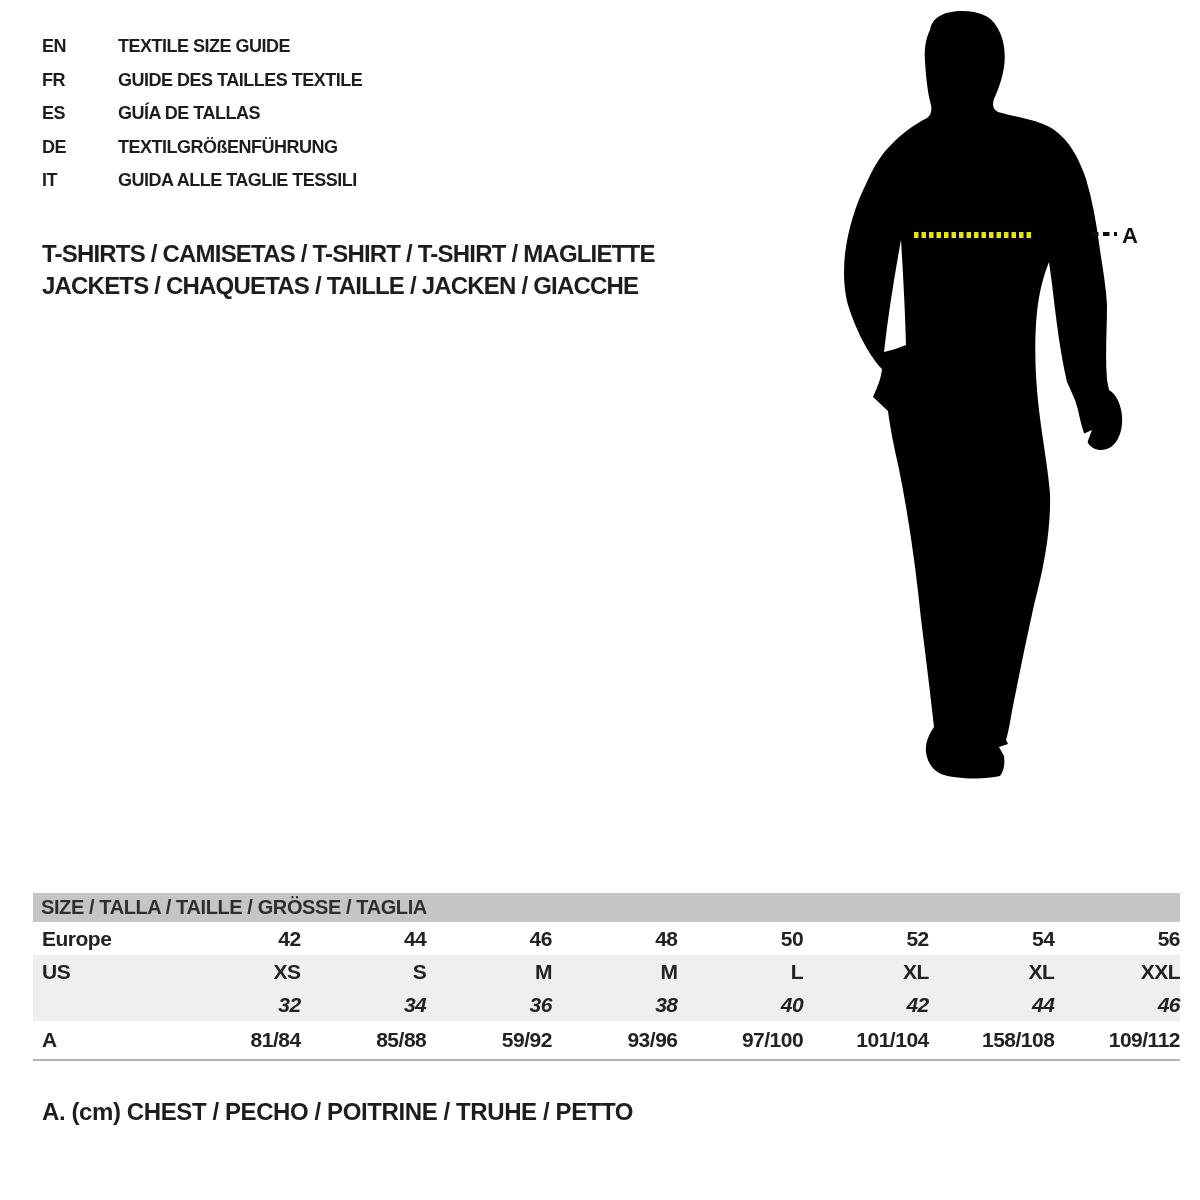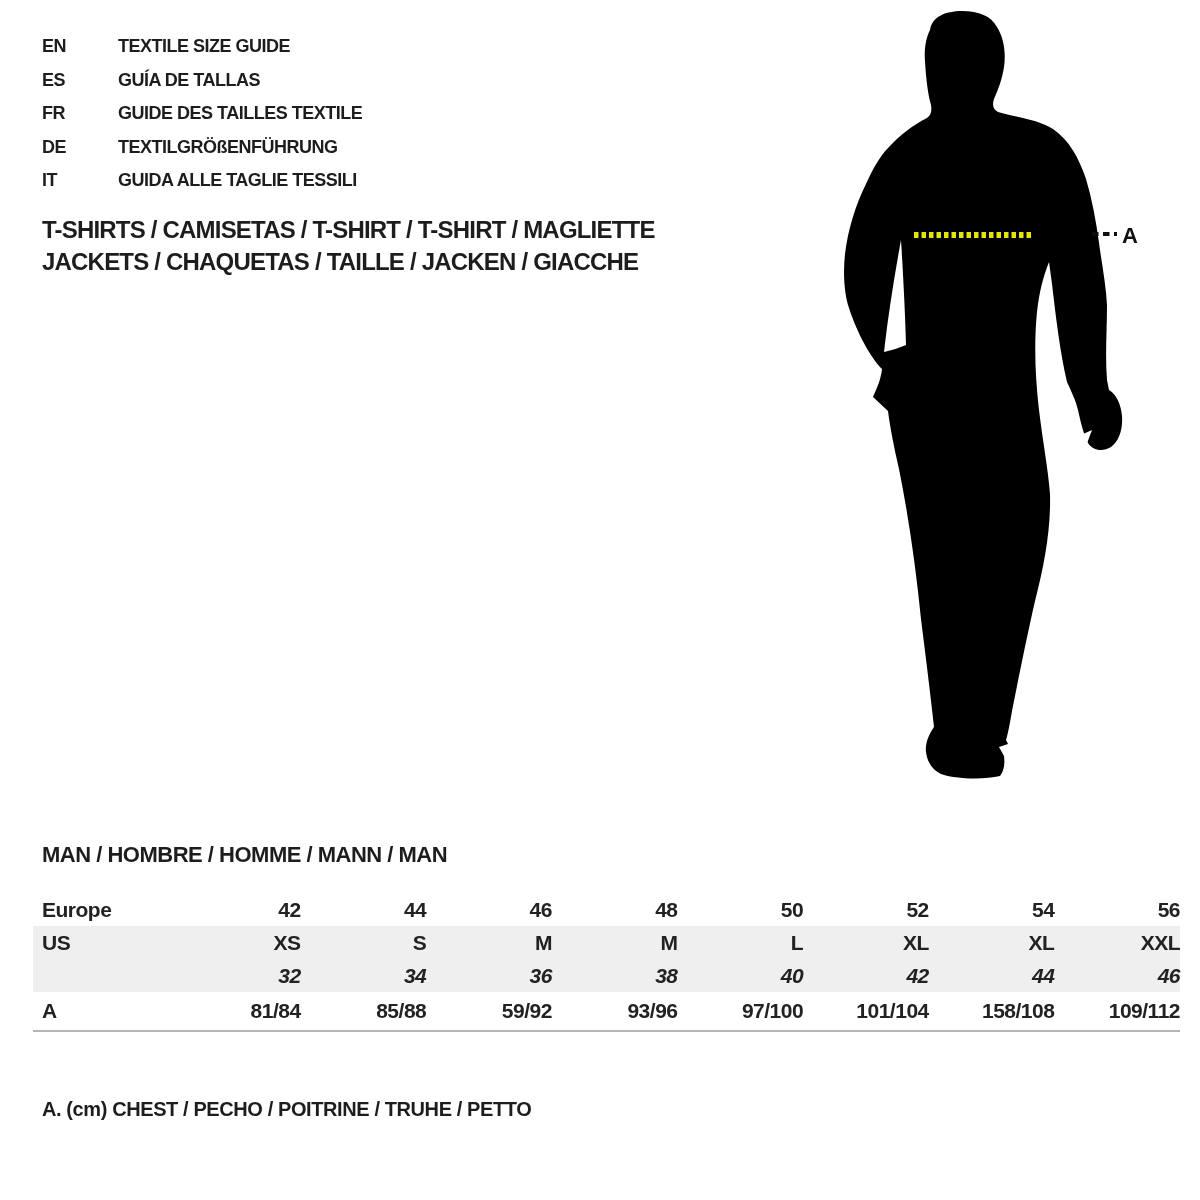--- a/index.html
+++ b/index.html
@@ -5,21 +5,21 @@
   html,body{margin:0;padding:0;background:#fff;}
   .page{position:relative;width:1200px;height:1200px;background:#fff;overflow:hidden;
         font-family:"Liberation Sans",sans-serif;color:#1d1d1d;}
 
   
   .lang-block{position:absolute;left:42px;top:30px;}
   .lang-row{display:flex;font-weight:bold;font-size:18px;line-height:33.5px;letter-spacing:-0.5px;}
   .lang-code{width:76px;}
 
   
-  .categories{position:absolute;left:42px;top:214px;font-weight:bold;font-size:24px;
+  .categories{position:absolute;left:42px;top:238px;font-weight:bold;font-size:24px;
               line-height:32px;letter-spacing:-0.8px;}
 
   
   .man-figure{position:absolute;left:830px;top:0;width:320px;height:790px;}
   .a-label{font-family:"Liberation Sans",sans-serif;font-weight:bold;font-size:22px;fill:#101010;}
 
   
   .section-title{position:absolute;left:42px;top:842px;font-weight:bold;font-size:22px;letter-spacing:-0.5px;}
 
   
@@ -27,39 +27,39 @@
   .table-header{height:29px;background:#c5c5c5;display:flex;align-items:center;
                 padding-left:8px;font-weight:bold;font-size:20px;letter-spacing:-0.4px;color:#2e2e2e;}
   .table-row{display:flex;height:33px;align-items:center;font-weight:bold;font-size:21px;
              letter-spacing:-0.5px;color:#222;}
   .table-row.shaded{background:#efefef;}
   .table-row.last{height:38px;border-bottom:2px solid #b4b4b4;}
   .row-label{width:142px;padding-left:9px;box-sizing:border-box;}
   .cell{flex:1;text-align:right;}
 
   
-  .footnote{position:absolute;left:42px;top:1098px;font-weight:bold;font-size:20px;letter-spacing:-0.4px;}
+  .footnote{position:absolute;left:42px;top:1098px;font-weight:bold;font-size:24px;letter-spacing:-0.4px;}
 </style>
 </head>
 <body>
 
 <div class="page">
 
   <div class="lang-block">
     <div class="lang-row">
       <span class="lang-code">EN</span>
       <span class="lang-label">TEXTILE SIZE GUIDE</span>
     </div>
     <div class="lang-row">
+      <span class="lang-code">FR</span>
+      <span class="lang-label">GUIDE DES TAILLES TEXTILE</span>
+    </div>
+    <div class="lang-row">
       <span class="lang-code">ES</span>
       <span class="lang-label">GUÍA DE TALLAS</span>
-    </div>
-    <div class="lang-row">
-      <span class="lang-code">FR</span>
-      <span class="lang-label">GUIDE DES TAILLES TEXTILE</span>
     </div>
     <div class="lang-row">
       <span class="lang-code">DE</span>
       <span class="lang-label">TEXTILGRÖßENFÜHRUNG</span>
     </div>
     <div class="lang-row">
       <span class="lang-code">IT</span>
       <span class="lang-label">GUIDA ALLE TAGLIE TESSILI</span>
     </div>
   </div>
@@ -117,23 +117,23 @@
       C 928 95 926 79 925 61
       C 924 49 926 38 930 30
       Z"></path>
     <path fill="#ffffff" d="M 901 240 C 894 278 888 316 884 352 C 892 350 899 348 906 345 C 905 310 903 272 901 240 Z"></path>
     <path fill="#ffffff" d="M 1086 446 L 1092 430 L 1081 435 Z"></path>
     <line x1="914" y1="235" x2="1032" y2="235" stroke="#e6e600" stroke-width="6" stroke-dasharray="4.5 3"></line>
     <line x1="1092" y1="234" x2="1117" y2="234" stroke="#0d0d0d" stroke-width="4" stroke-dasharray="6.5 4.5"></line>
     <text class="a-label" x="1122" y="243">A</text>
   </svg>
 
-  <div class="section-title">MAN / HOMBRE / HOMME / MANN / MAN</div>
 
   <div class="size-table">
+    <div class="table-header" style="background: rgb(197, 197, 197);">SIZE / TALLA / TAILLE / GRÖSSE / TAGLIA</div>
 
     <div class="table-row">
       <span class="row-label">Europe</span>
       <span class="cell">42</span>
       <span class="cell">44</span>
       <span class="cell">46</span>
       <span class="cell">48</span>
       <span class="cell">50</span>
       <span class="cell">52</span>
       <span class="cell">54</span>

